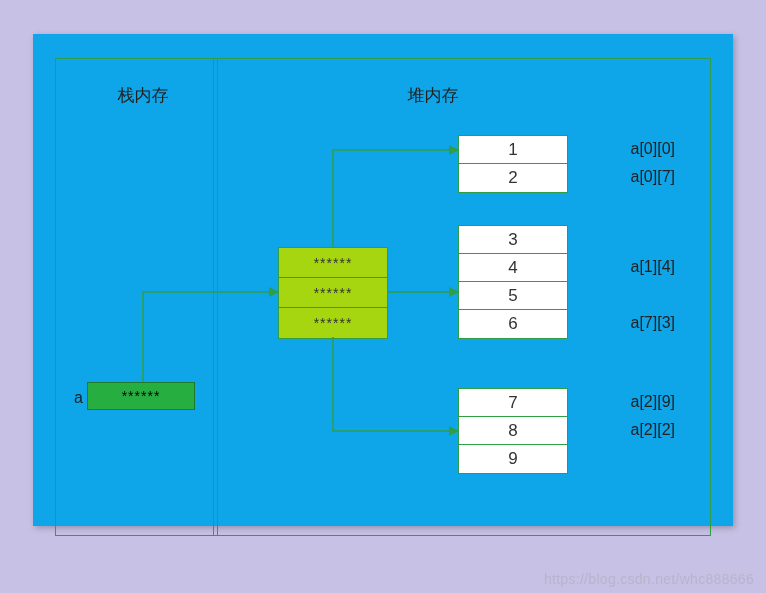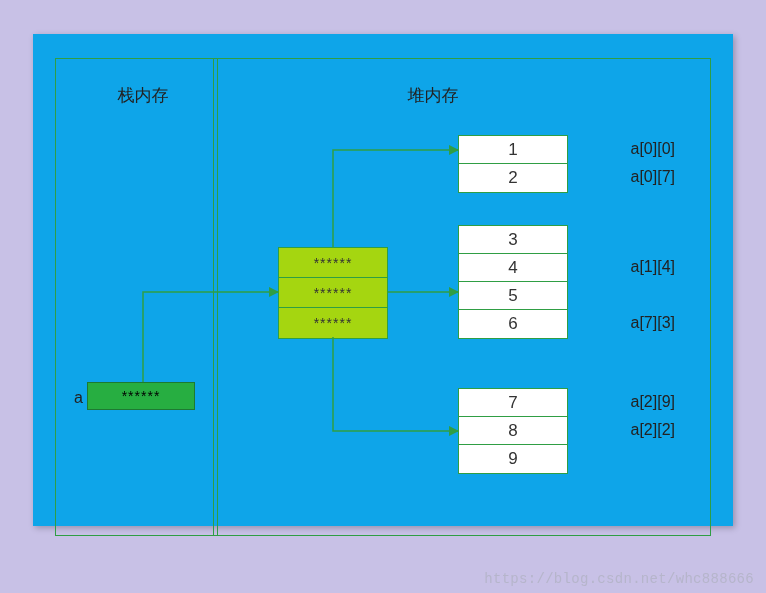--- a/index.html
+++ b/index.html
@@ -146,21 +146,21 @@
     height: 525px;
     pointer-events: none;
   }
 
   .watermark {
     position: absolute;
     right: 12px;
     bottom: 6px;
     font-size: 14px;
     color: rgba(180,180,200,0.9);
-    font-family: Liberation Mono, monospace;
+    font-family: Liberation Sans, sans-serif;
     letter-spacing: 0.3px;
   }
 </style>
 </head>
 <body>
 
 <div class="canvas">
   <div class="outer"></div>
   <div class="divider"></div>
   <div class="divider2"></div>

